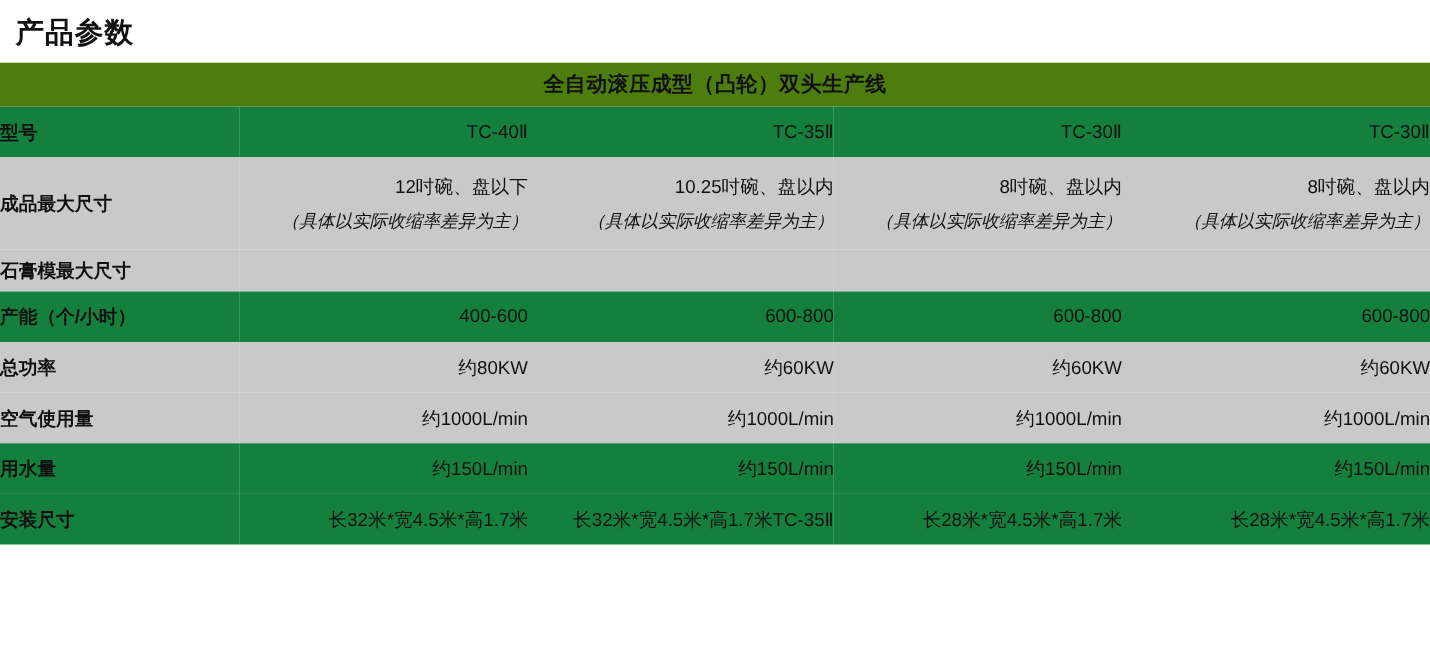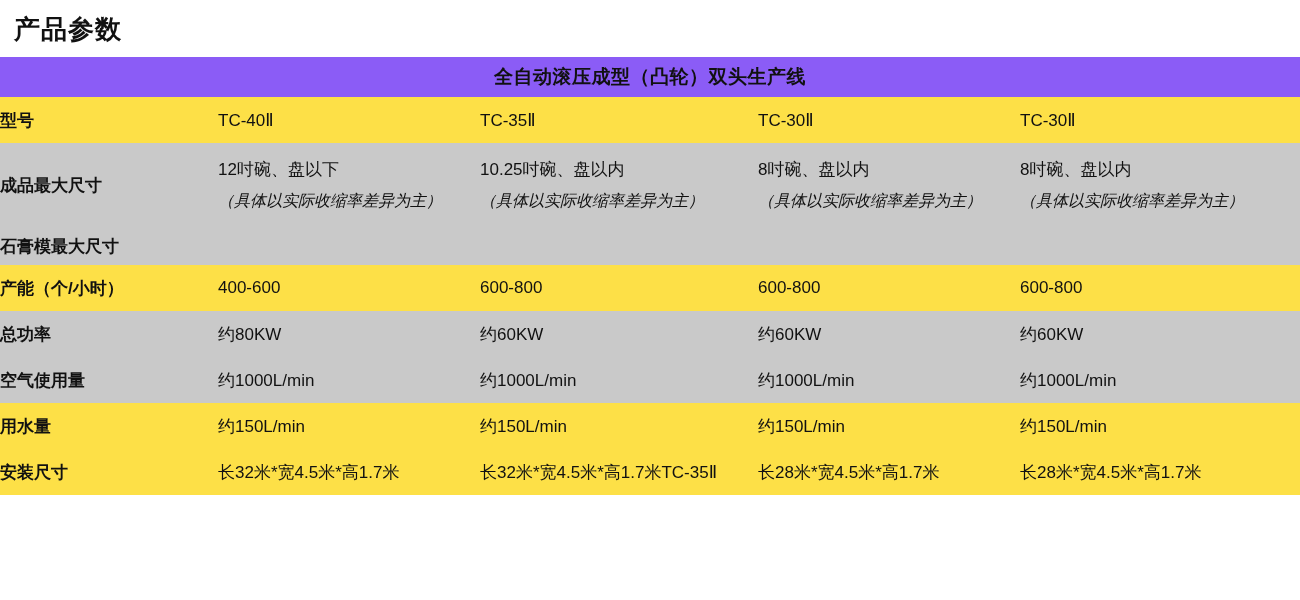--- a/index.html
+++ b/index.html
@@ -31,41 +31,42 @@
     width: 1300px;
     border-collapse: collapse;
     table-layout: fixed;
     font-size: 17px;
   }
   table.spec-table td {
     padding: 0;
     vertical-align: middle;
   }
   .band-head {
-    background: #8b5cf6;
+    background: #4d7c0f;
     height: 40px;
     text-align: center;
     font-size: 19px;
     font-weight: bold;
     color: #111111;
     letter-spacing: 0.5px;
   }
-  .row-light td { background: #fde047; }
+  .row-light td { background: #15803d; }
   .row-dark td { background: #c9c9c9; }
   .label-cell {
     padding-left: 16px;
     font-weight: bold;
     font-size: 17px;
     color: #111111;
     width: 218px;
   }
   .val-cell {
     padding-left: 4px;
     font-size: 17px;
     color: #111111;
+    text-align: right;
   }
   .c1 { width: 262px; }
   .c2 { width: 278px; }
   .c3 { width: 262px; }
   .c4 { width: 280px; }
   .r-tall { height: 46px; }
   .r-std { height: 38px; }
   .r-size { height: 84px; }
   .sub-line {
     display: block;

